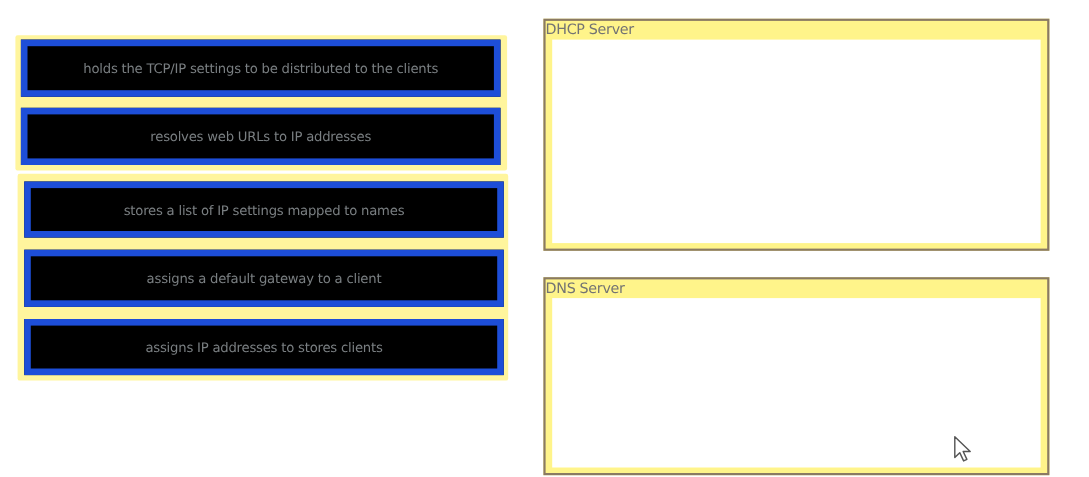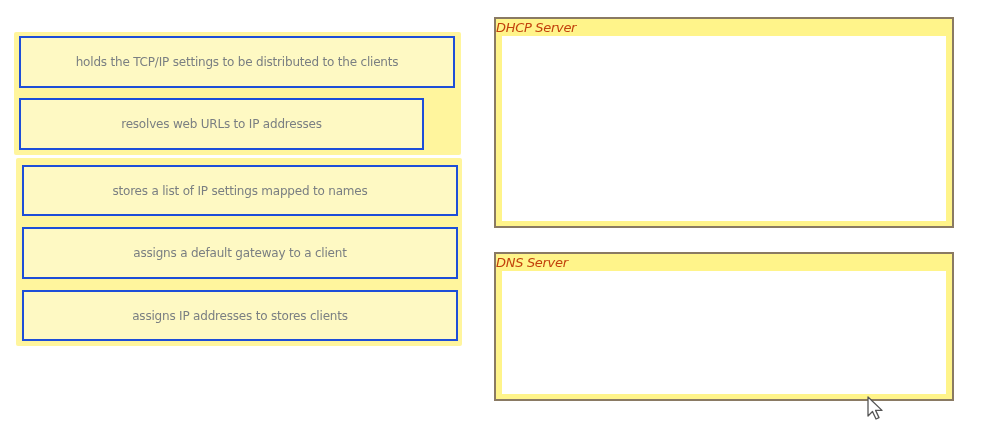--- a/index.html
+++ b/index.html
@@ -4,64 +4,64 @@
   <style>
     html, body { margin: 0; padding: 0; }
     body {
       width: 990px; height: 434px; background: #ffffff; position: relative; overflow: hidden;
       font-family: "DejaVu Sans", sans-serif;
     }
     .group {
       position: absolute; background: #fff59d; border-radius: 2px;
     }
     .item {
-      position: absolute; background: #fef9c3; border: 2px solid #1d4ed8;
+      position: absolute; background: #000000; border: 6px solid #1d4ed8;
       box-sizing: border-box; display: flex; align-items: center; justify-content: center;
       font-size: 12px; color: #7a7f82; letter-spacing: -0.2px; cursor: grab;
     }
     .target {
       position: absolute; box-sizing: border-box; border: 2px solid #8a7a63;
       background: #fff48a;
     }
     .target .title {
       position: absolute; left: 0; top: 0; height: 16px; line-height: 18px;
-      font-size: 13px; color: #c2410c; letter-spacing: -0.3px; padding-left: 0; font-style: italic;
+      font-size: 13px; color: #737373; letter-spacing: -0.3px; padding-left: 0;
     }
     .target .drop {
       position: absolute; left: 6px; right: 6px; top: 17px; bottom: 5px; background: #ffffff;
     }
     .cursor { position: absolute; left: 866px; top: 396px; width: 20px; height: 26px; }
   </style>
 </head>
 <body>
 
 <div class="group" style="left:14px; top:32px; width:447px; height:123px;"></div>
 <div class="group" style="left:16px; top:158px; width:446px; height:188px;"></div>
 
 <div class="item" style="left:19px; top:36px; width:436px; height:52px;">
   <span>holds the TCP/IP settings to be distributed to the clients</span>
 </div>
-<div class="item" style="left:19px; top:98px; width:405px; height:52px;">
+<div class="item" style="left:19px; top:98px; width:436px; height:52px;">
   <span>resolves web URLs to IP addresses</span>
 </div>
 <div class="item" style="left:22px; top:165px; width:436px; height:51px;">
   <span>stores a list of IP settings mapped to names</span>
 </div>
 <div class="item" style="left:22px; top:227px; width:436px; height:52px;">
   <span>assigns a default gateway to a client</span>
 </div>
 <div class="item" style="left:22px; top:290px; width:436px; height:51px;">
   <span>assigns IP addresses to stores clients</span>
 </div>
 
 <div class="target" style="left:494px; top:17px; width:460px; height:211px;">
   <span class="title">DHCP Server</span>
   <div class="drop"></div>
 </div>
 
-<div class="target" style="left:494px; top:252px; width:460px; height:149px;">
+<div class="target" style="left:494px; top:252px; width:460px; height:180px;">
   <span class="title">DNS Server</span>
   <div class="drop"></div>
 </div>
 
 <svg class="cursor" viewBox="0 0 20 26">
   <path d="M2 1 L2 20 L6.5 15.5 L10 23 L13 21.6 L9.6 14.4 L16 14.4 Z" fill="#ffffff" stroke="#555555" stroke-width="1.3" stroke-linejoin="round"></path>
 </svg>
 
 </body></html>

